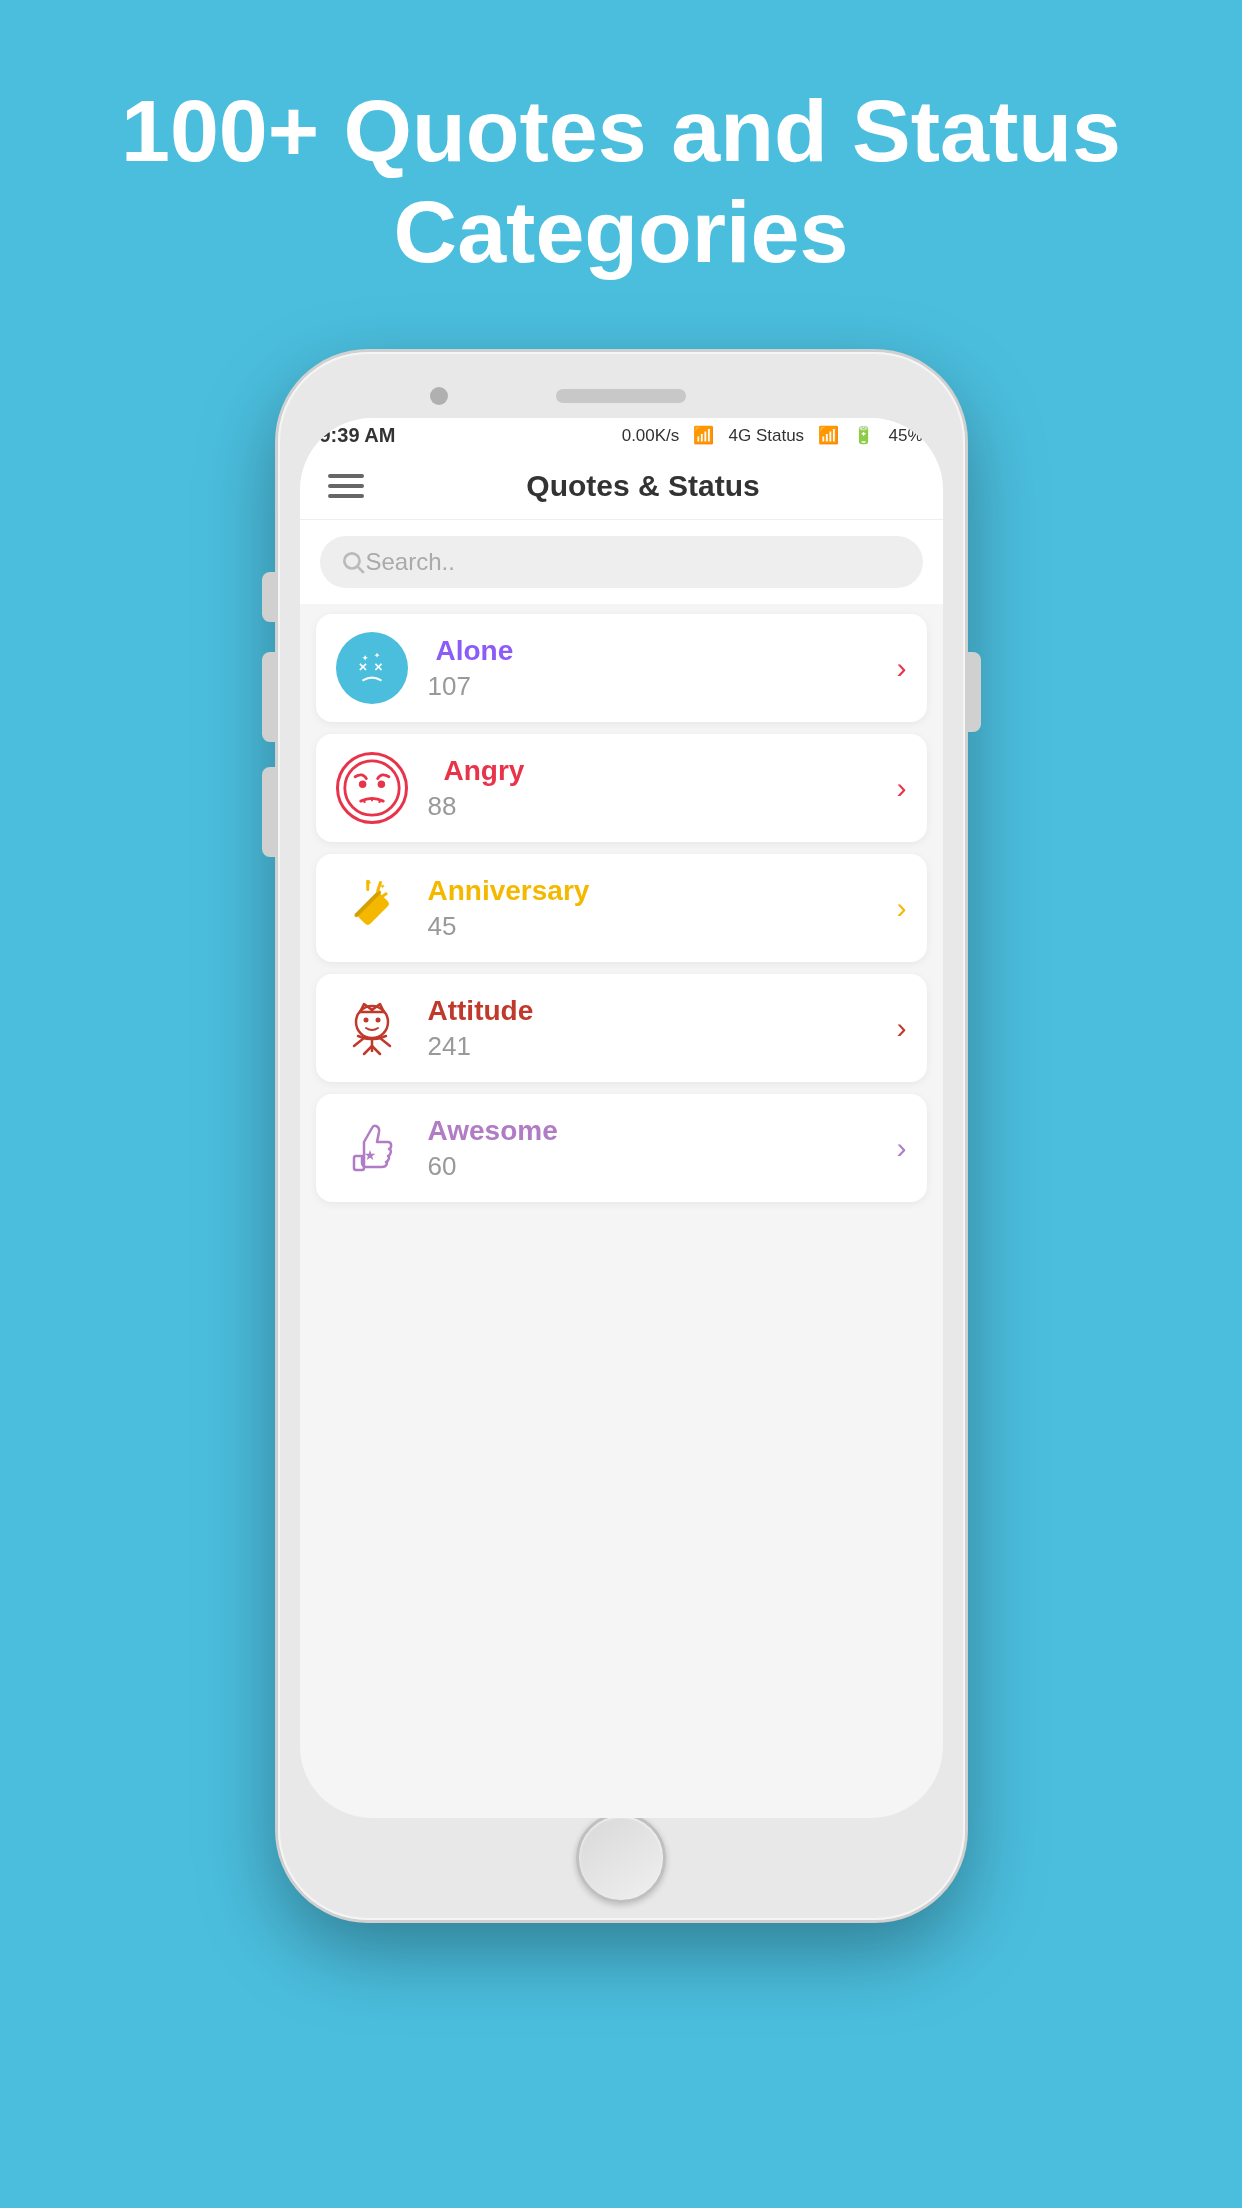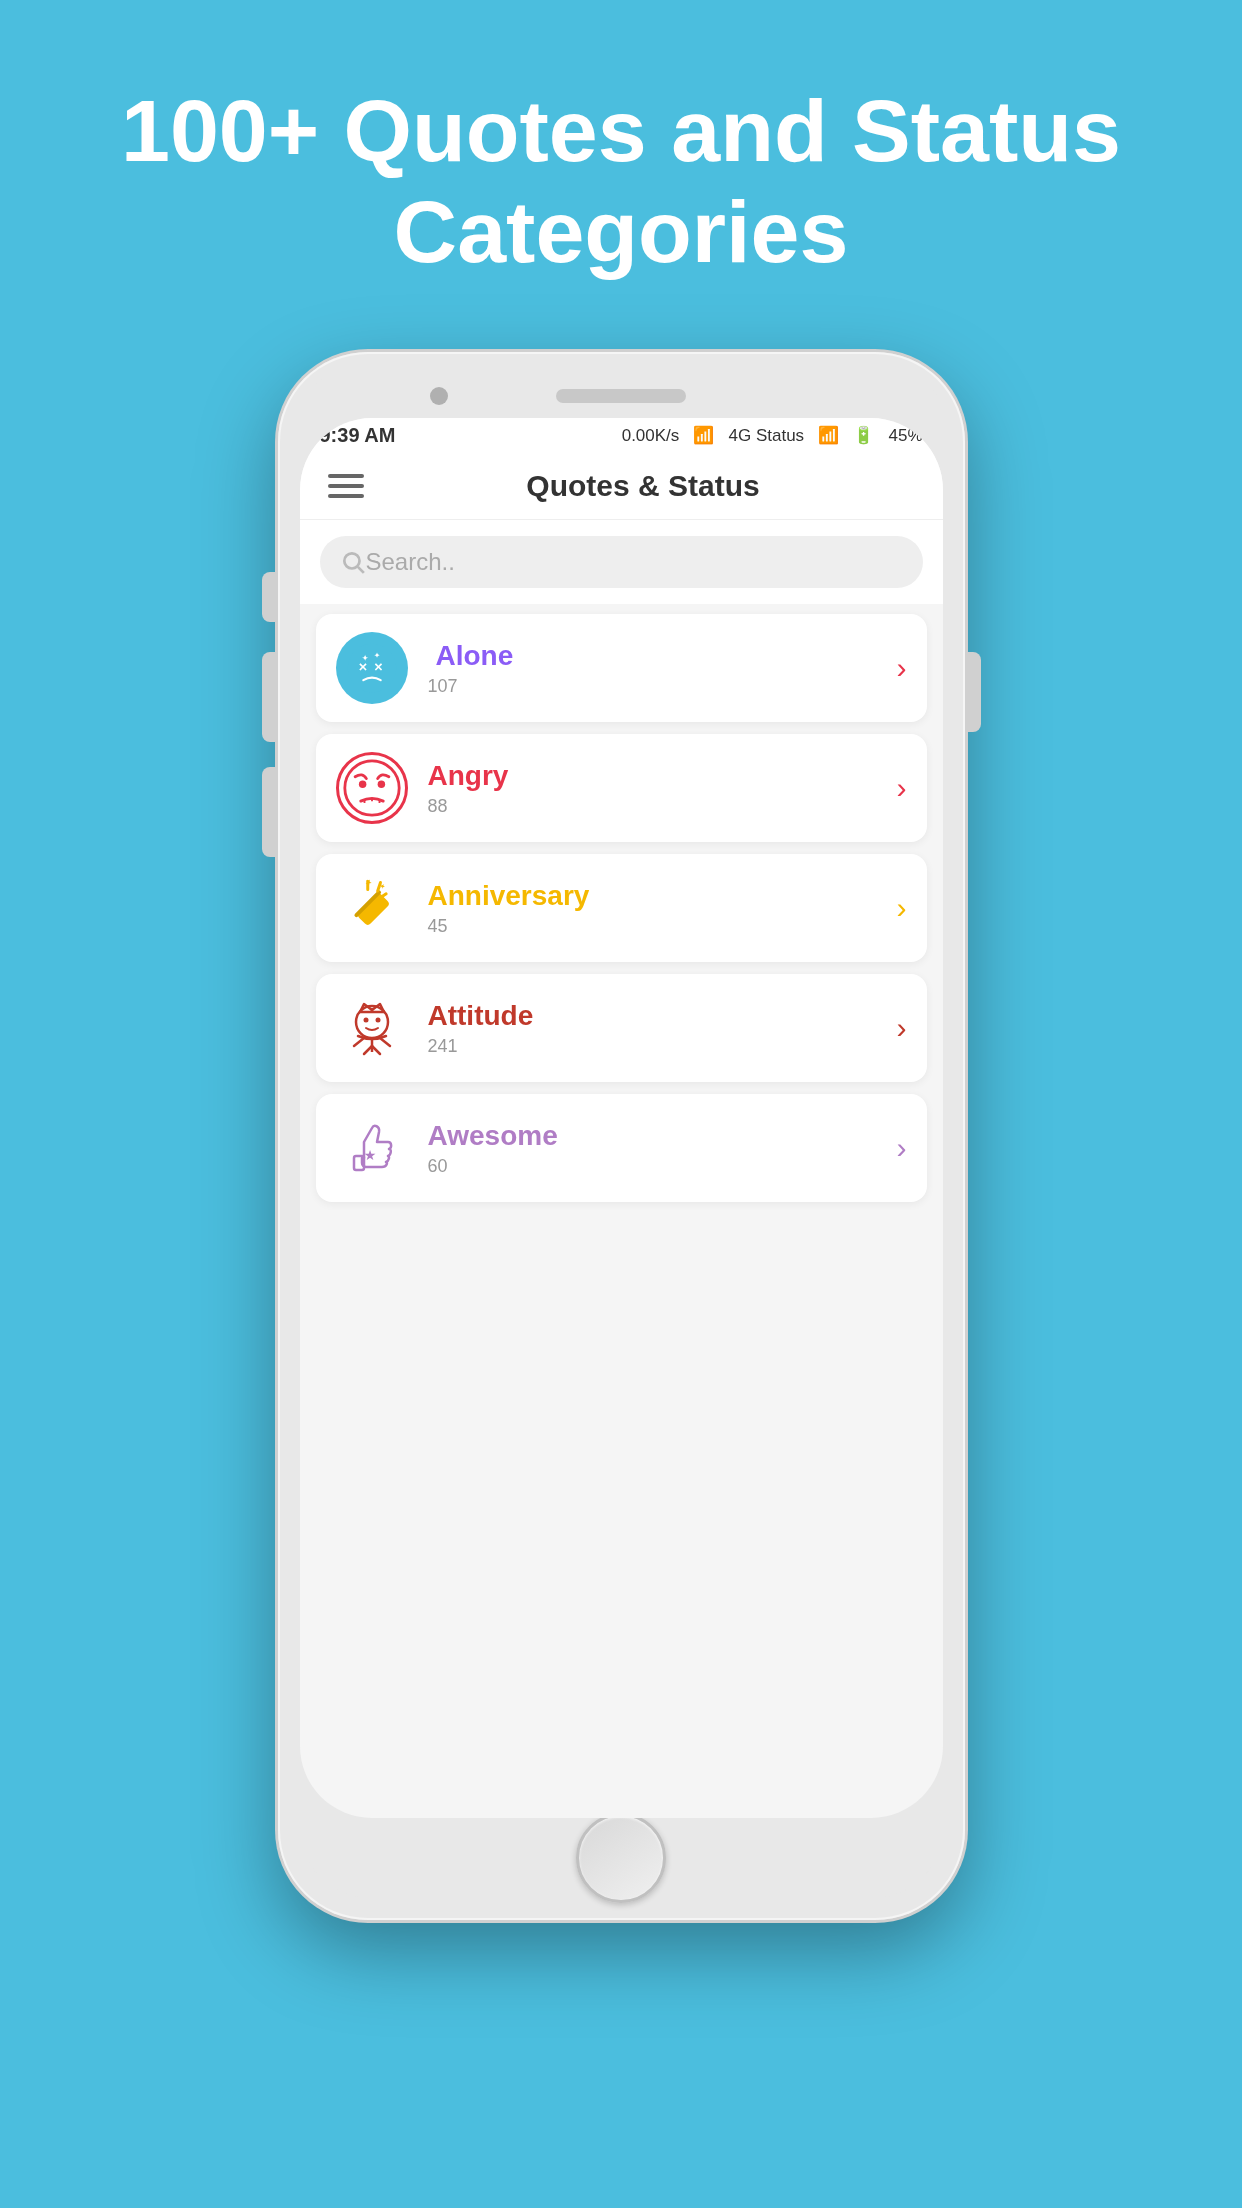--- a/index.html
+++ b/index.html
@@ -218,27 +218,27 @@
     .item-text {
       flex: 1;
     }
 
     .item-name {
       font-size: 28px;
       font-weight: 600;
     }
 
     .item-count {
-      font-size: 18px;
+      font-size: 26px;
       color: #999;
       margin-top: 4px;
     }
 
     .item-name.alone { color: #8b5cf6; margin-left: 8px; }
-    .item-name.angry { color: #e8344a; }
+    .item-name.angry { color: #e8344a; margin-left: 16px; }
     .item-name.anniversary { color: #f5b800; }
     .item-name.attitude { color: #c0392b; }
     .item-name.awesome { color: #b07dc5; }
 
     .chevron {
       color: #e8344a;
       font-size: 30px;
       font-weight: 300;
     }
 

